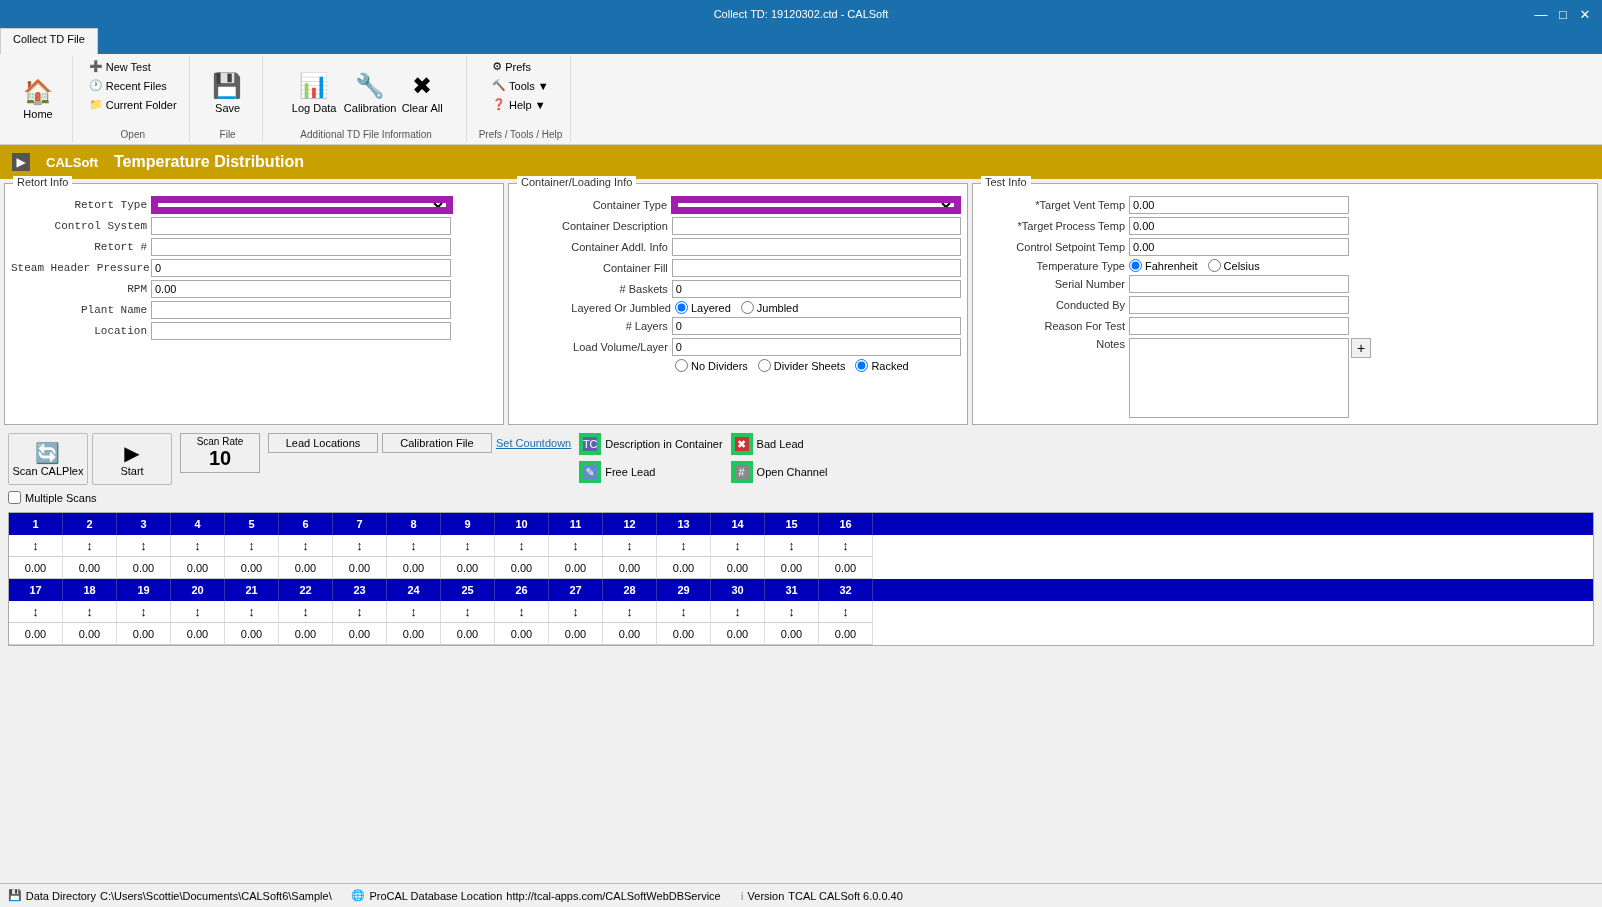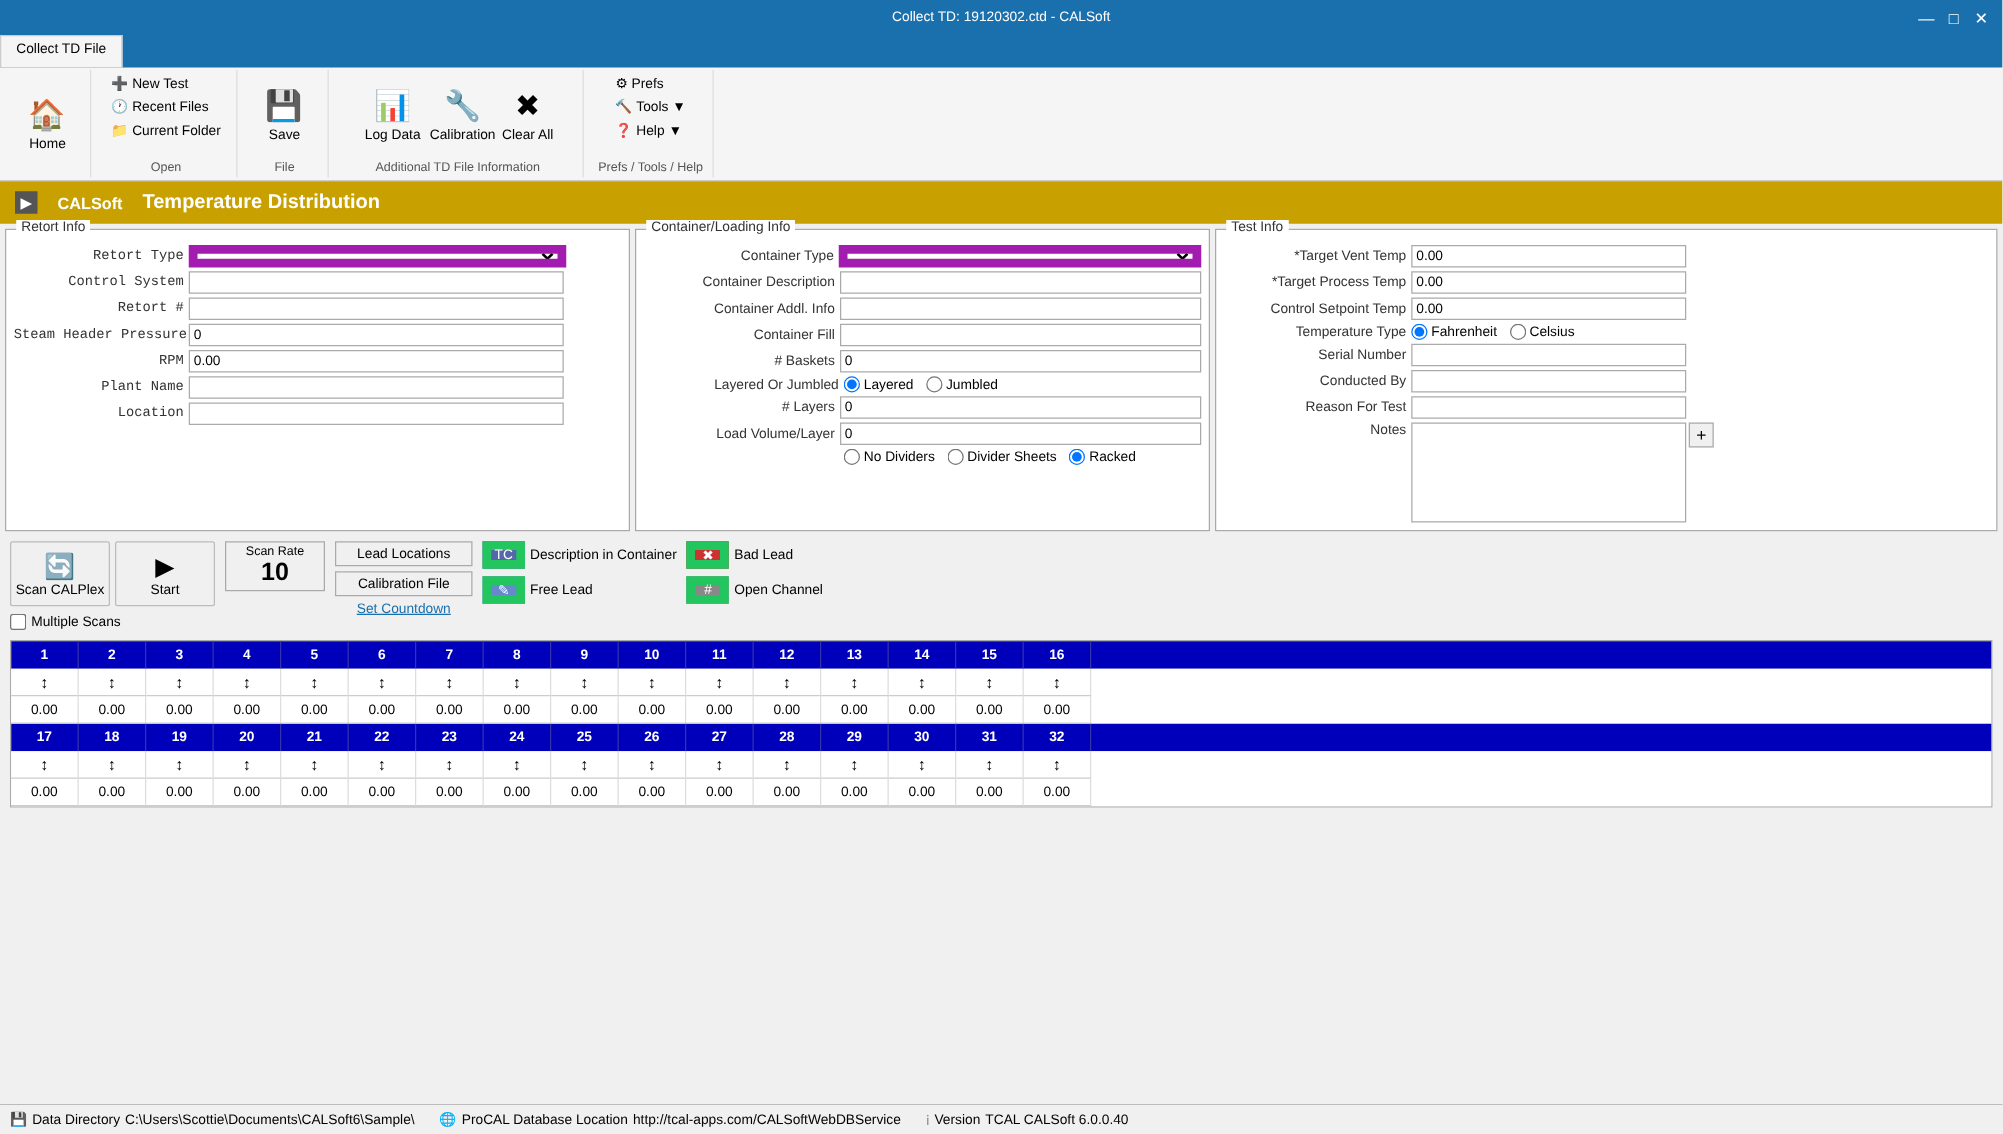--- a/index.html
+++ b/index.html
@@ -260,22 +260,22 @@
       border: 1px solid #aaa;
       background: #f0f0f0;
       padding: 3px 10px;
       cursor: pointer;
       font-size: 11px;
       min-width: 110px;
       text-align: center;
     }
 
     .status-icon {
-      width: 34px; height: 22px;
-      border: 7px solid #22c55e;
+      width: 22px; height: 22px;
+      border: 4px solid #22c55e;
       display: flex; align-items: center; justify-content: center;
       font-size: 14px;
     }
 
     .status-item {
       display: flex;
       align-items: center;
       gap: 4px;
     }
 
@@ -644,21 +644,21 @@
         <input type="checkbox" style="">
         <span>Multiple Scans</span>
       </div>
     </div>
 
     <div class="scan-rate-box">
       <div class="scan-rate-label">Scan Rate</div>
       <div class="scan-rate-value">10</div>
     </div>
 
-    <div style="display:flex; flex-direction:column; gap:4px;">
+    <div style="display:flex; flex-direction:row; gap:4px;">
       <button class="action-btn">Lead Locations</button>
       <button class="action-btn">Calibration File</button>
       <button class="set-countdown">Set Countdown</button>
     </div>
 
     <div class="status-items-col">
       <div class="status-item">
         <div class="status-icon" style="background:#5566aa; color:white; font-size:11px;">TC</div>
         <span>Description in Container</span>
       </div>

